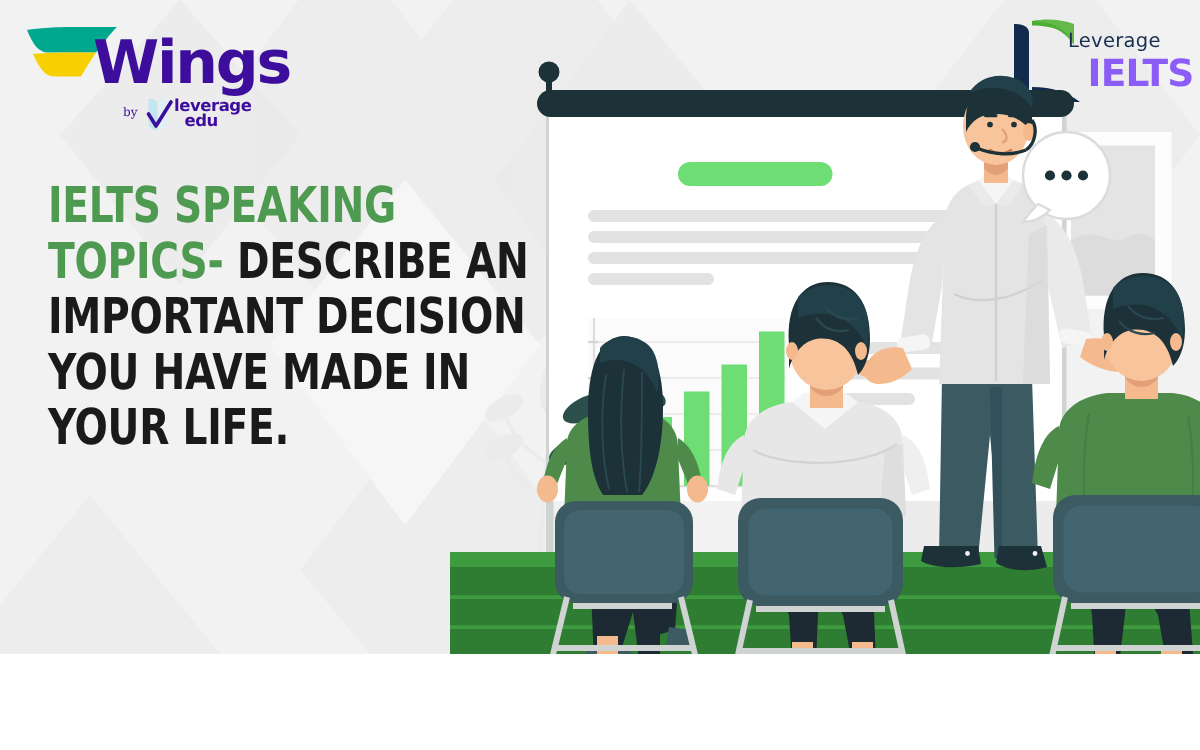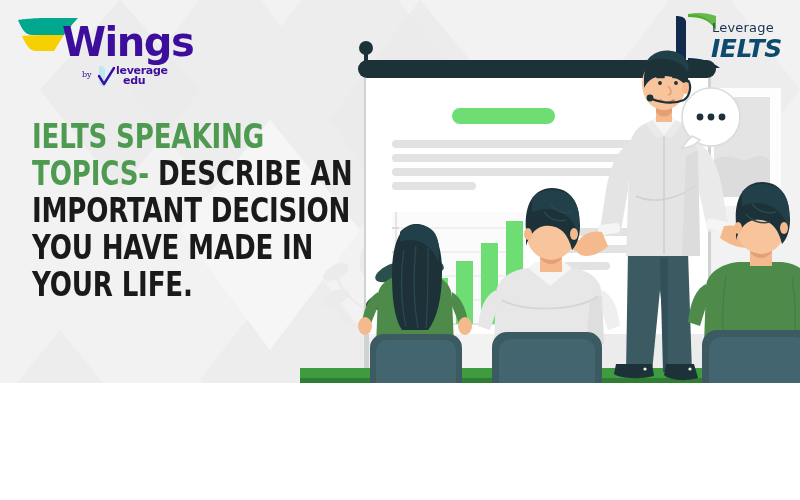--- a/index.html
+++ b/index.html
@@ -3,21 +3,21 @@
 <meta charset="utf-8">
 <style>
   html, body {
     margin: 0; padding: 0;
     width: 800px; height: 500px;
     overflow: hidden;
     font-family: "Liberation Sans", sans-serif;
   }
   #canvas {
     position: relative;
-    width: 800px; height: 383px;
+    width: 800px; height: 436px;
     background: #f2f2f2;
     overflow: hidden;
   }
 
   
   .bg-shape {
     position: absolute;
     pointer-events: none;
   }
 
@@ -67,28 +67,27 @@
   #ielts-leverage {
     position: absolute;
     left: 44px; top: 12px;
     font-family: "DejaVu Sans", sans-serif;
     font-size: 13px;
     color: #17304f;
     letter-spacing: 0.2px;
   }
   #ielts-word {
     position: absolute;
-    left: 43px; top: 28px;
+    left: 57px; top: 28px;
     font-family: "DejaVu Sans", sans-serif;
     font-weight: bold;
     font-size: 25px;
-    color: #0c4a6e;
+    color: #8b5cf6;
     letter-spacing: -0.5px;
     line-height: 1;
-    font-style: italic;
   }
 
   
   #headline {
     position: absolute;
     left: 32px; top: 118px;
     width: 330px;
   }
   #headline .line {
     display: block;

